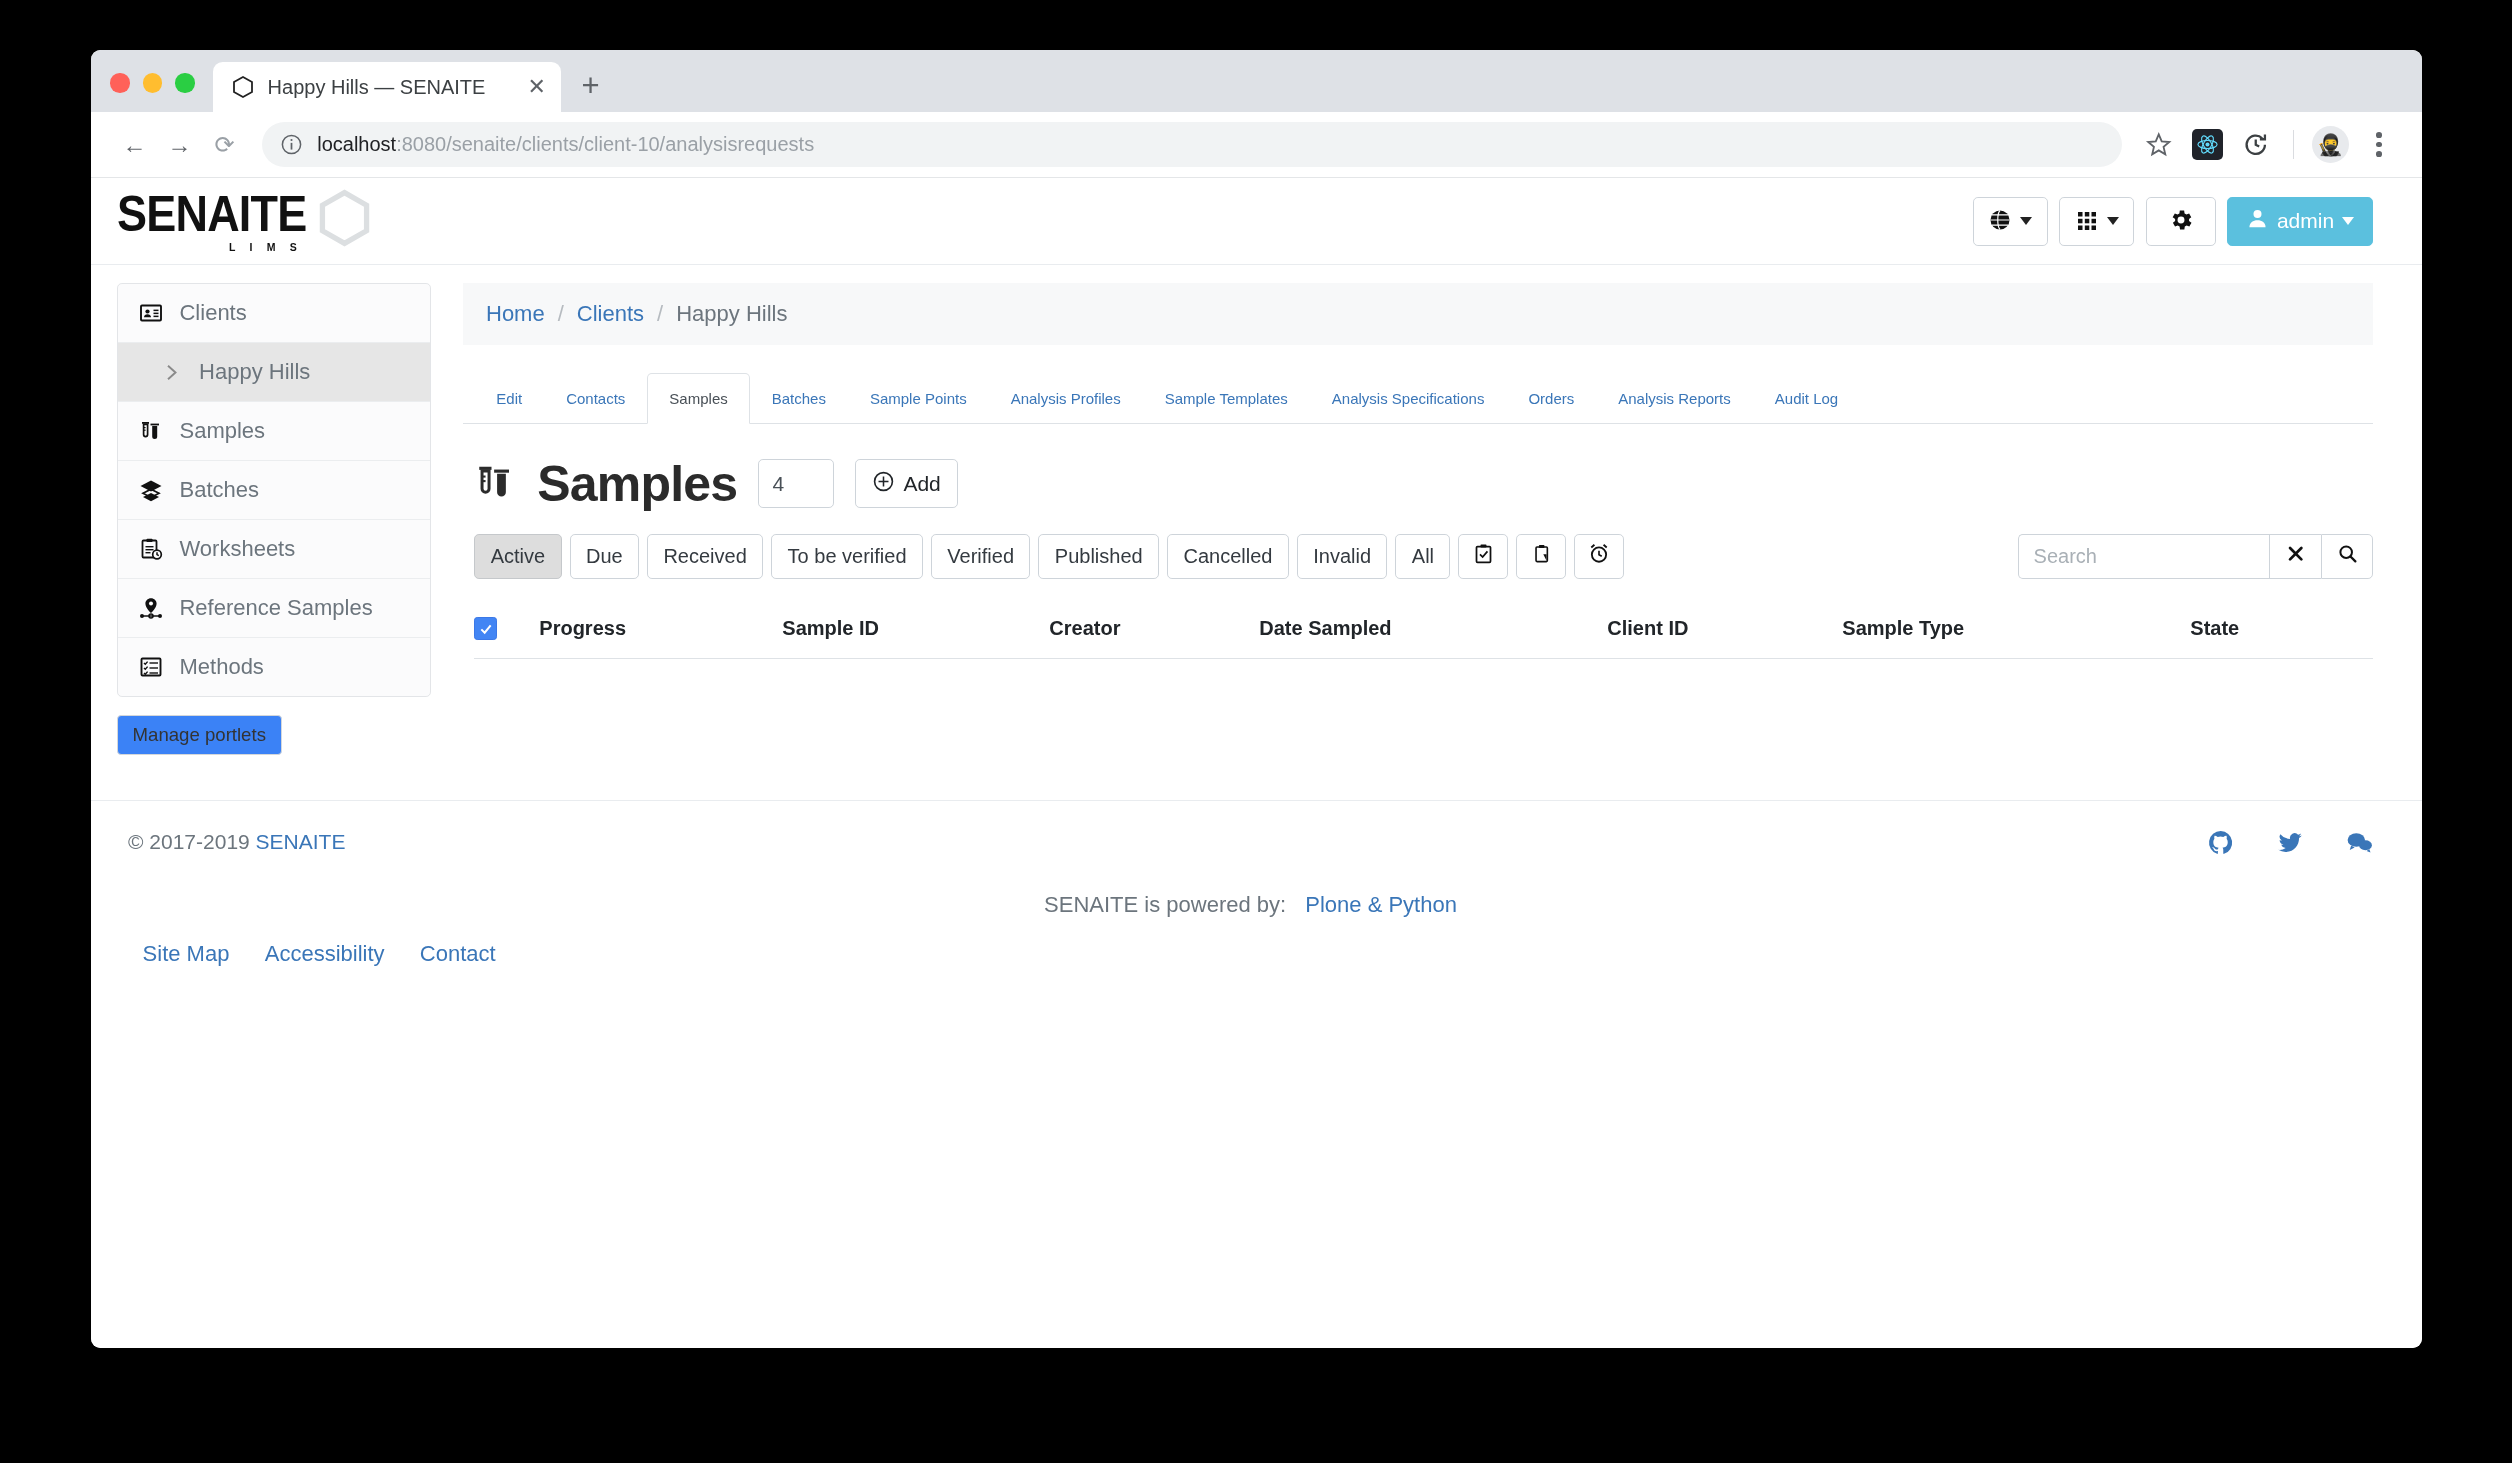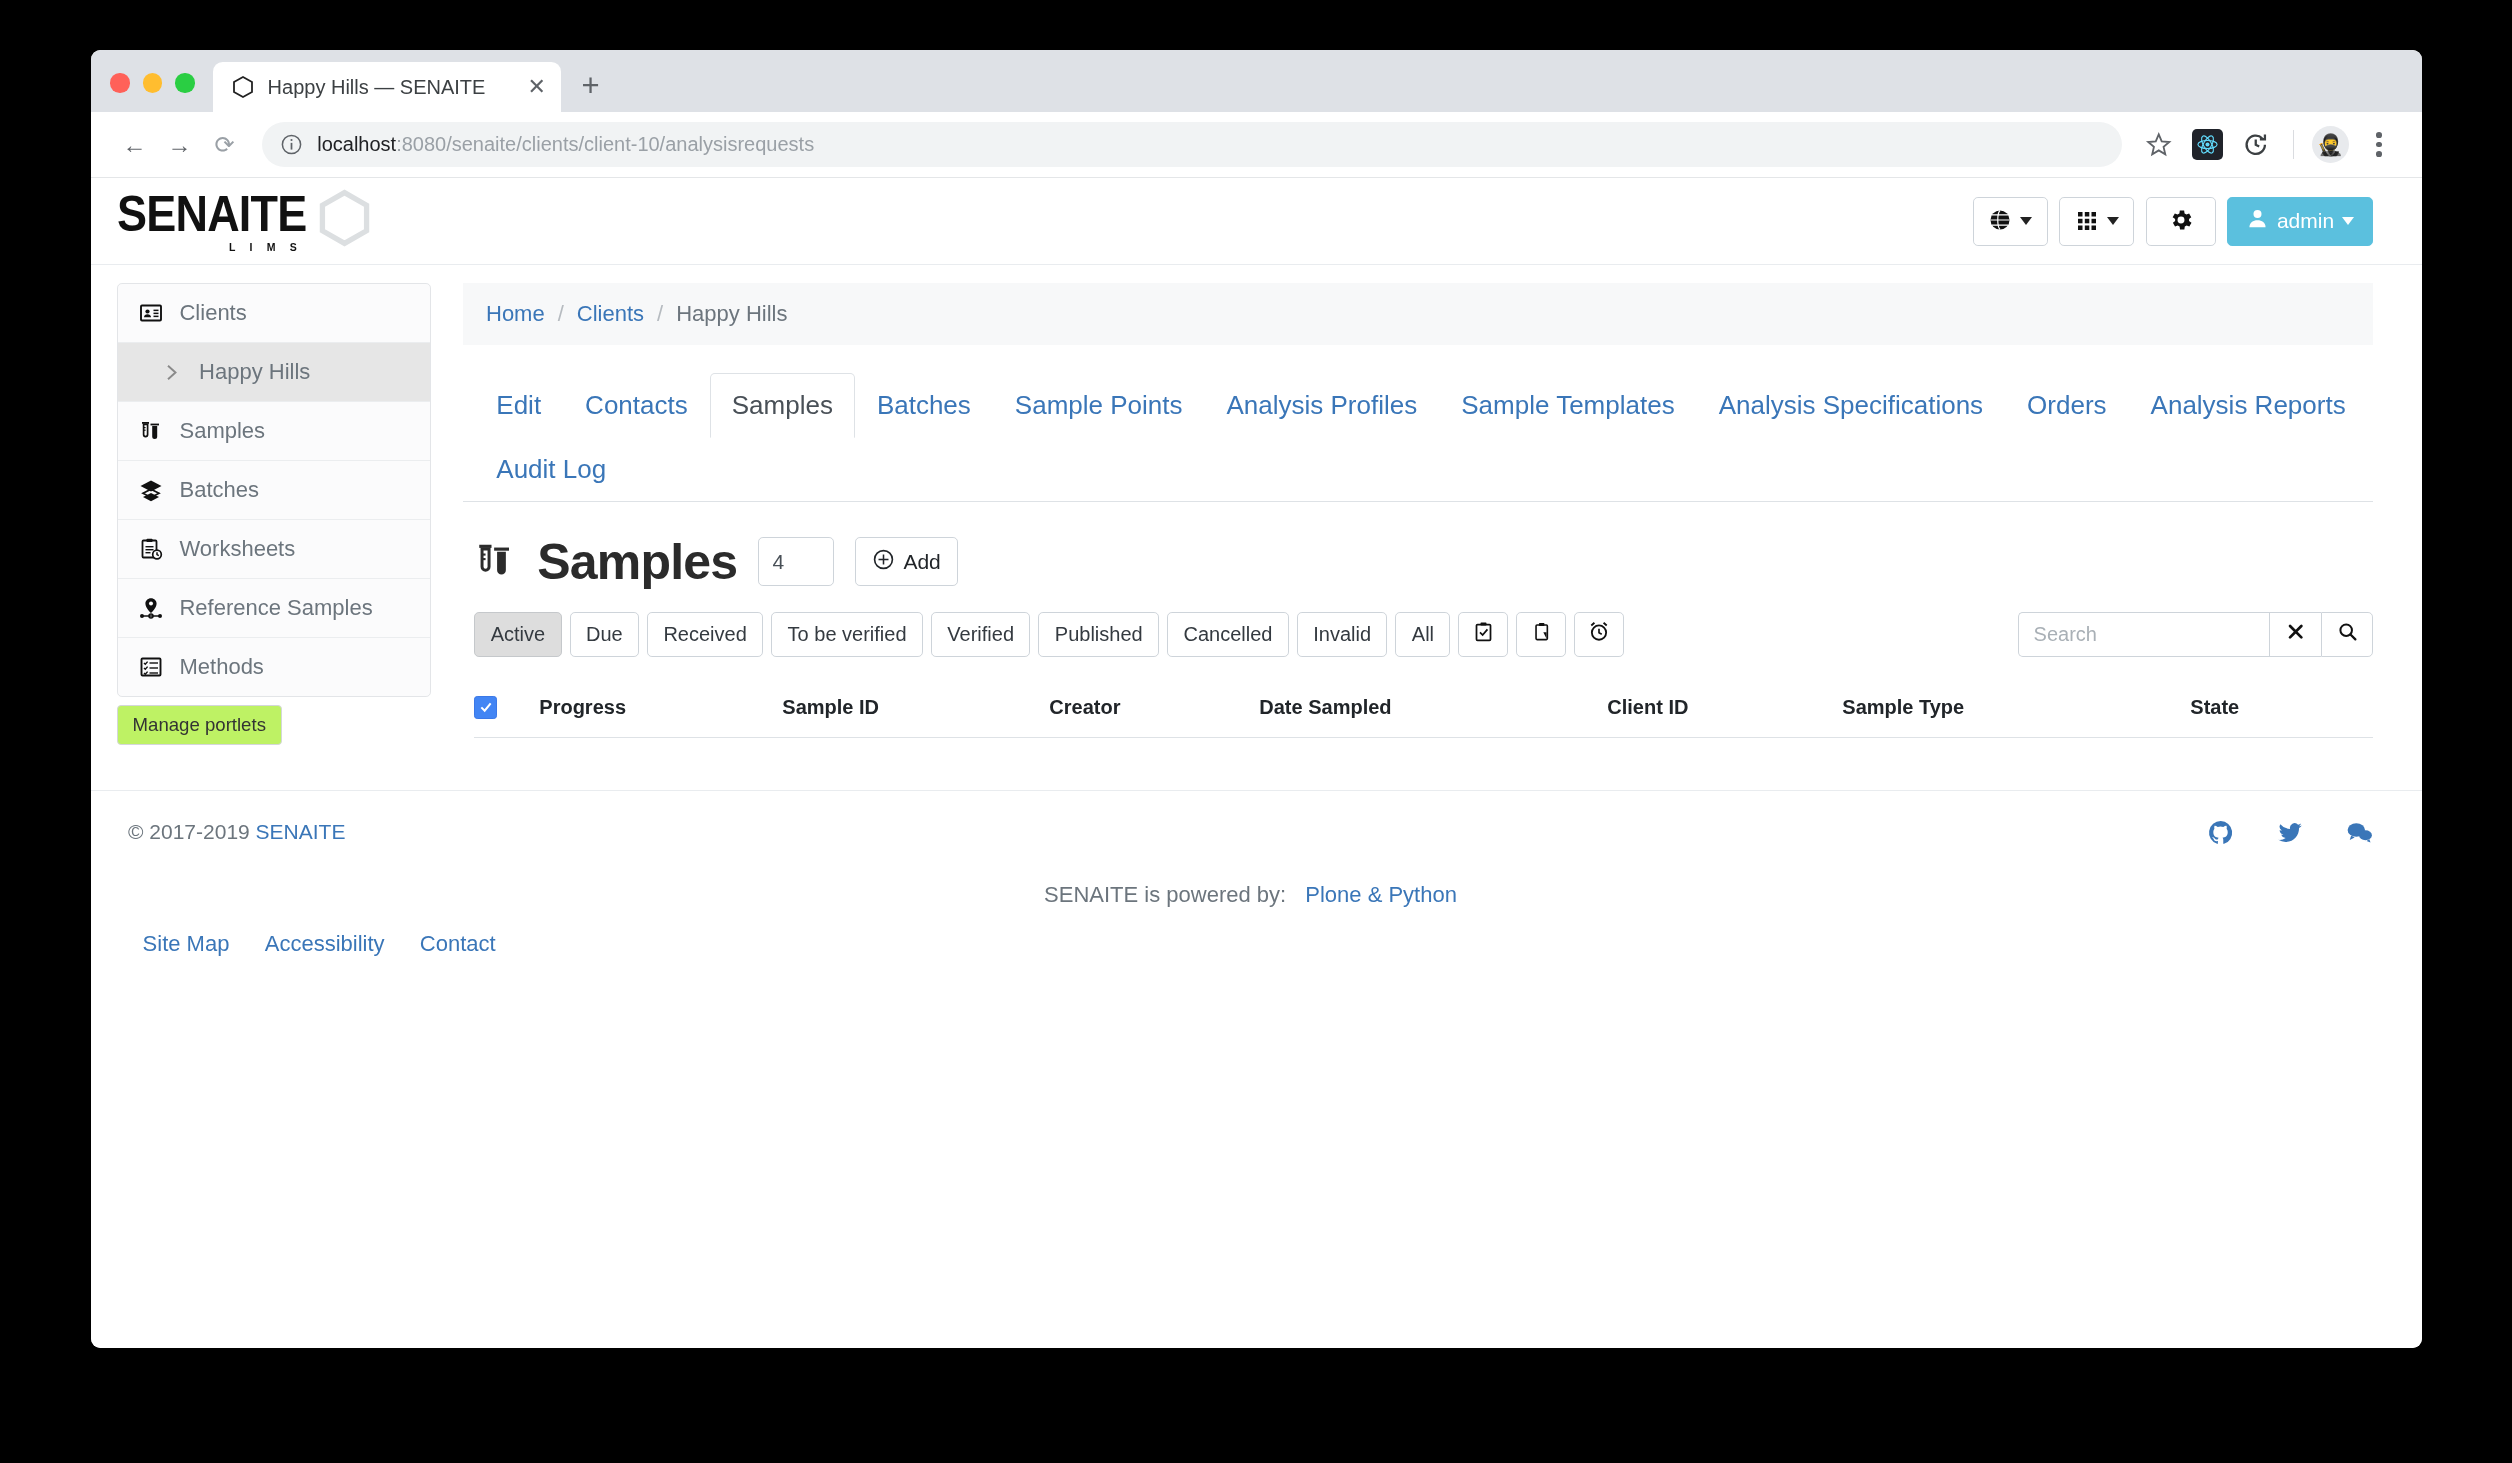--- a/index.html
+++ b/index.html
@@ -154,24 +154,24 @@
     display: flex; align-items: center; gap: 14.6px;
     padding: 16px 19.4px;
     font-size: 22px; color: #6c757d;
     border-bottom: 0.8px solid #ebedef;
     cursor: pointer;
   }
   .portlet-item:last-child { border-bottom: none; }
   .portlet-item.sub { padding-left: 39px; background: #e6e6e6; }
   .portlet-item .ico { width: 27.5px; display: flex; justify-content: center; flex: 0 0 auto; }
   .manage-portlets {
-    margin-top: 8px;
+    margin-top: 18px;
     display: inline-block;
     border: 0.8px solid #d4d7da; border-radius: 4px;
-    background: #bef264; color: #333;
+    background: #3b82f6; color: #333;
     font-size: 18.6px; padding: 8px 14.6px; cursor: pointer;
   }
 
   .main-col { flex: 1 1 auto; padding: 0 49px 0 32px; min-width: 0; }
   .breadcrumb {
     background: #f7f8f9;
     padding: 18px 23px;
     font-size: 22px;
     display: flex; align-items: center; gap: 13px;
   }
@@ -179,21 +179,21 @@
   .breadcrumb .sep { color: #b6bbc0; }
   .breadcrumb .cur { color: #6c757d; }
 
   .tabs-nav {
     margin-top: 27.5px;
     border-bottom: 0.8px solid #dee2e6;
     display: flex; flex-wrap: wrap;
     padding-left: 11.3px;
   }
   .tab-link {
-    font-size: 26px; color: #3a76b8;
+    font-size: 15px; color: #3a76b8;
     padding: 16px 21px;
     cursor: pointer;
     border: 0.8px solid transparent;
     margin-bottom: -0.8px;
     white-space: nowrap;
   }
   .tab-link.active {
     color: #495057;
     background: #fff;
     border-color: #dee2e6 #dee2e6 #fff;

